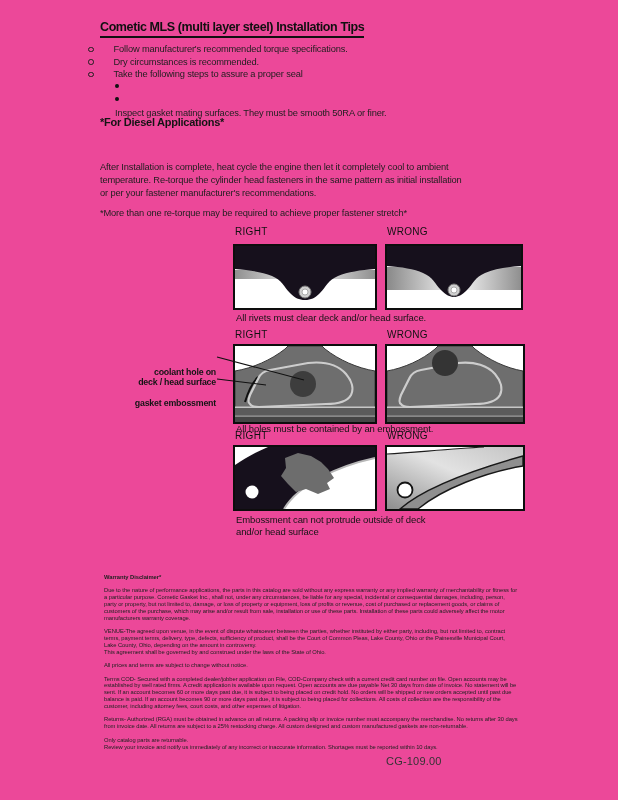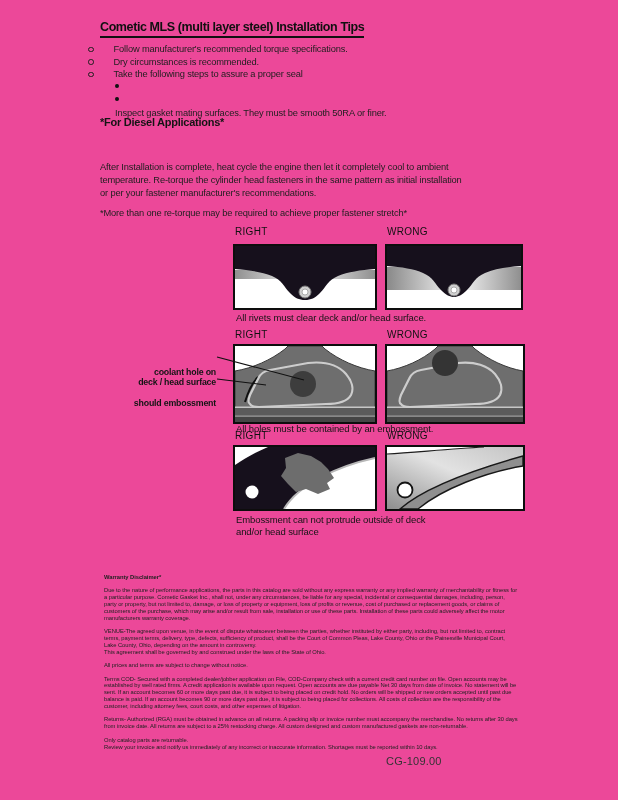--- a/index.html
+++ b/index.html
@@ -93,21 +93,21 @@
     <circle cx="67" cy="44" r="3" fill="#ffffff" stroke="#9a9a9a" stroke-width="0.8"></circle>
   </svg>
 
   <div class="abs caption" style="left:236px;top:312px">All rivets must clear deck and/or head surface.</div>
 
   <div class="abs dlabel" style="left:235px;top:329px;width:140px">RIGHT</div>
   <div class="abs dlabel" style="left:387px;top:329px;width:136px">WRONG</div>
 
   <div class="ann" style="top:341px">coolant hole on
 deck / head surface</div>
-  <div class="ann" style="top:372px">should embossment</div>
+  <div class="ann" style="top:372px">gasket embossment</div>
 
   <svg class="abs" style="left:216px;top:352px;z-index:5" width="95" height="40" viewBox="0 0 95 40">
     <line x1="1" y1="5" x2="88" y2="28" stroke="#101010" stroke-width="1.1"></line>
     <line x1="1" y1="27" x2="50" y2="33" stroke="#101010" stroke-width="1.1"></line>
   </svg>
 
   <svg class="abs diagram" style="left:233px;top:344px" width="140" height="76" viewBox="0 0 140 76">
     <path stroke="#3a3a3a" stroke-width="1" d="M0,62 V25 C18,22 36,14 50,3 L53,0 H87 L90,3 C104,14 122,22 140,25 V62 Z" fill="#6e6e6e"></path>
     <line x1="0" y1="61.3" x2="140" y2="61.3" stroke="#c6c6c6" stroke-width="1.6"></line>
     <rect x="0" y="62" width="140" height="8" fill="#5b5b5b"></rect>

